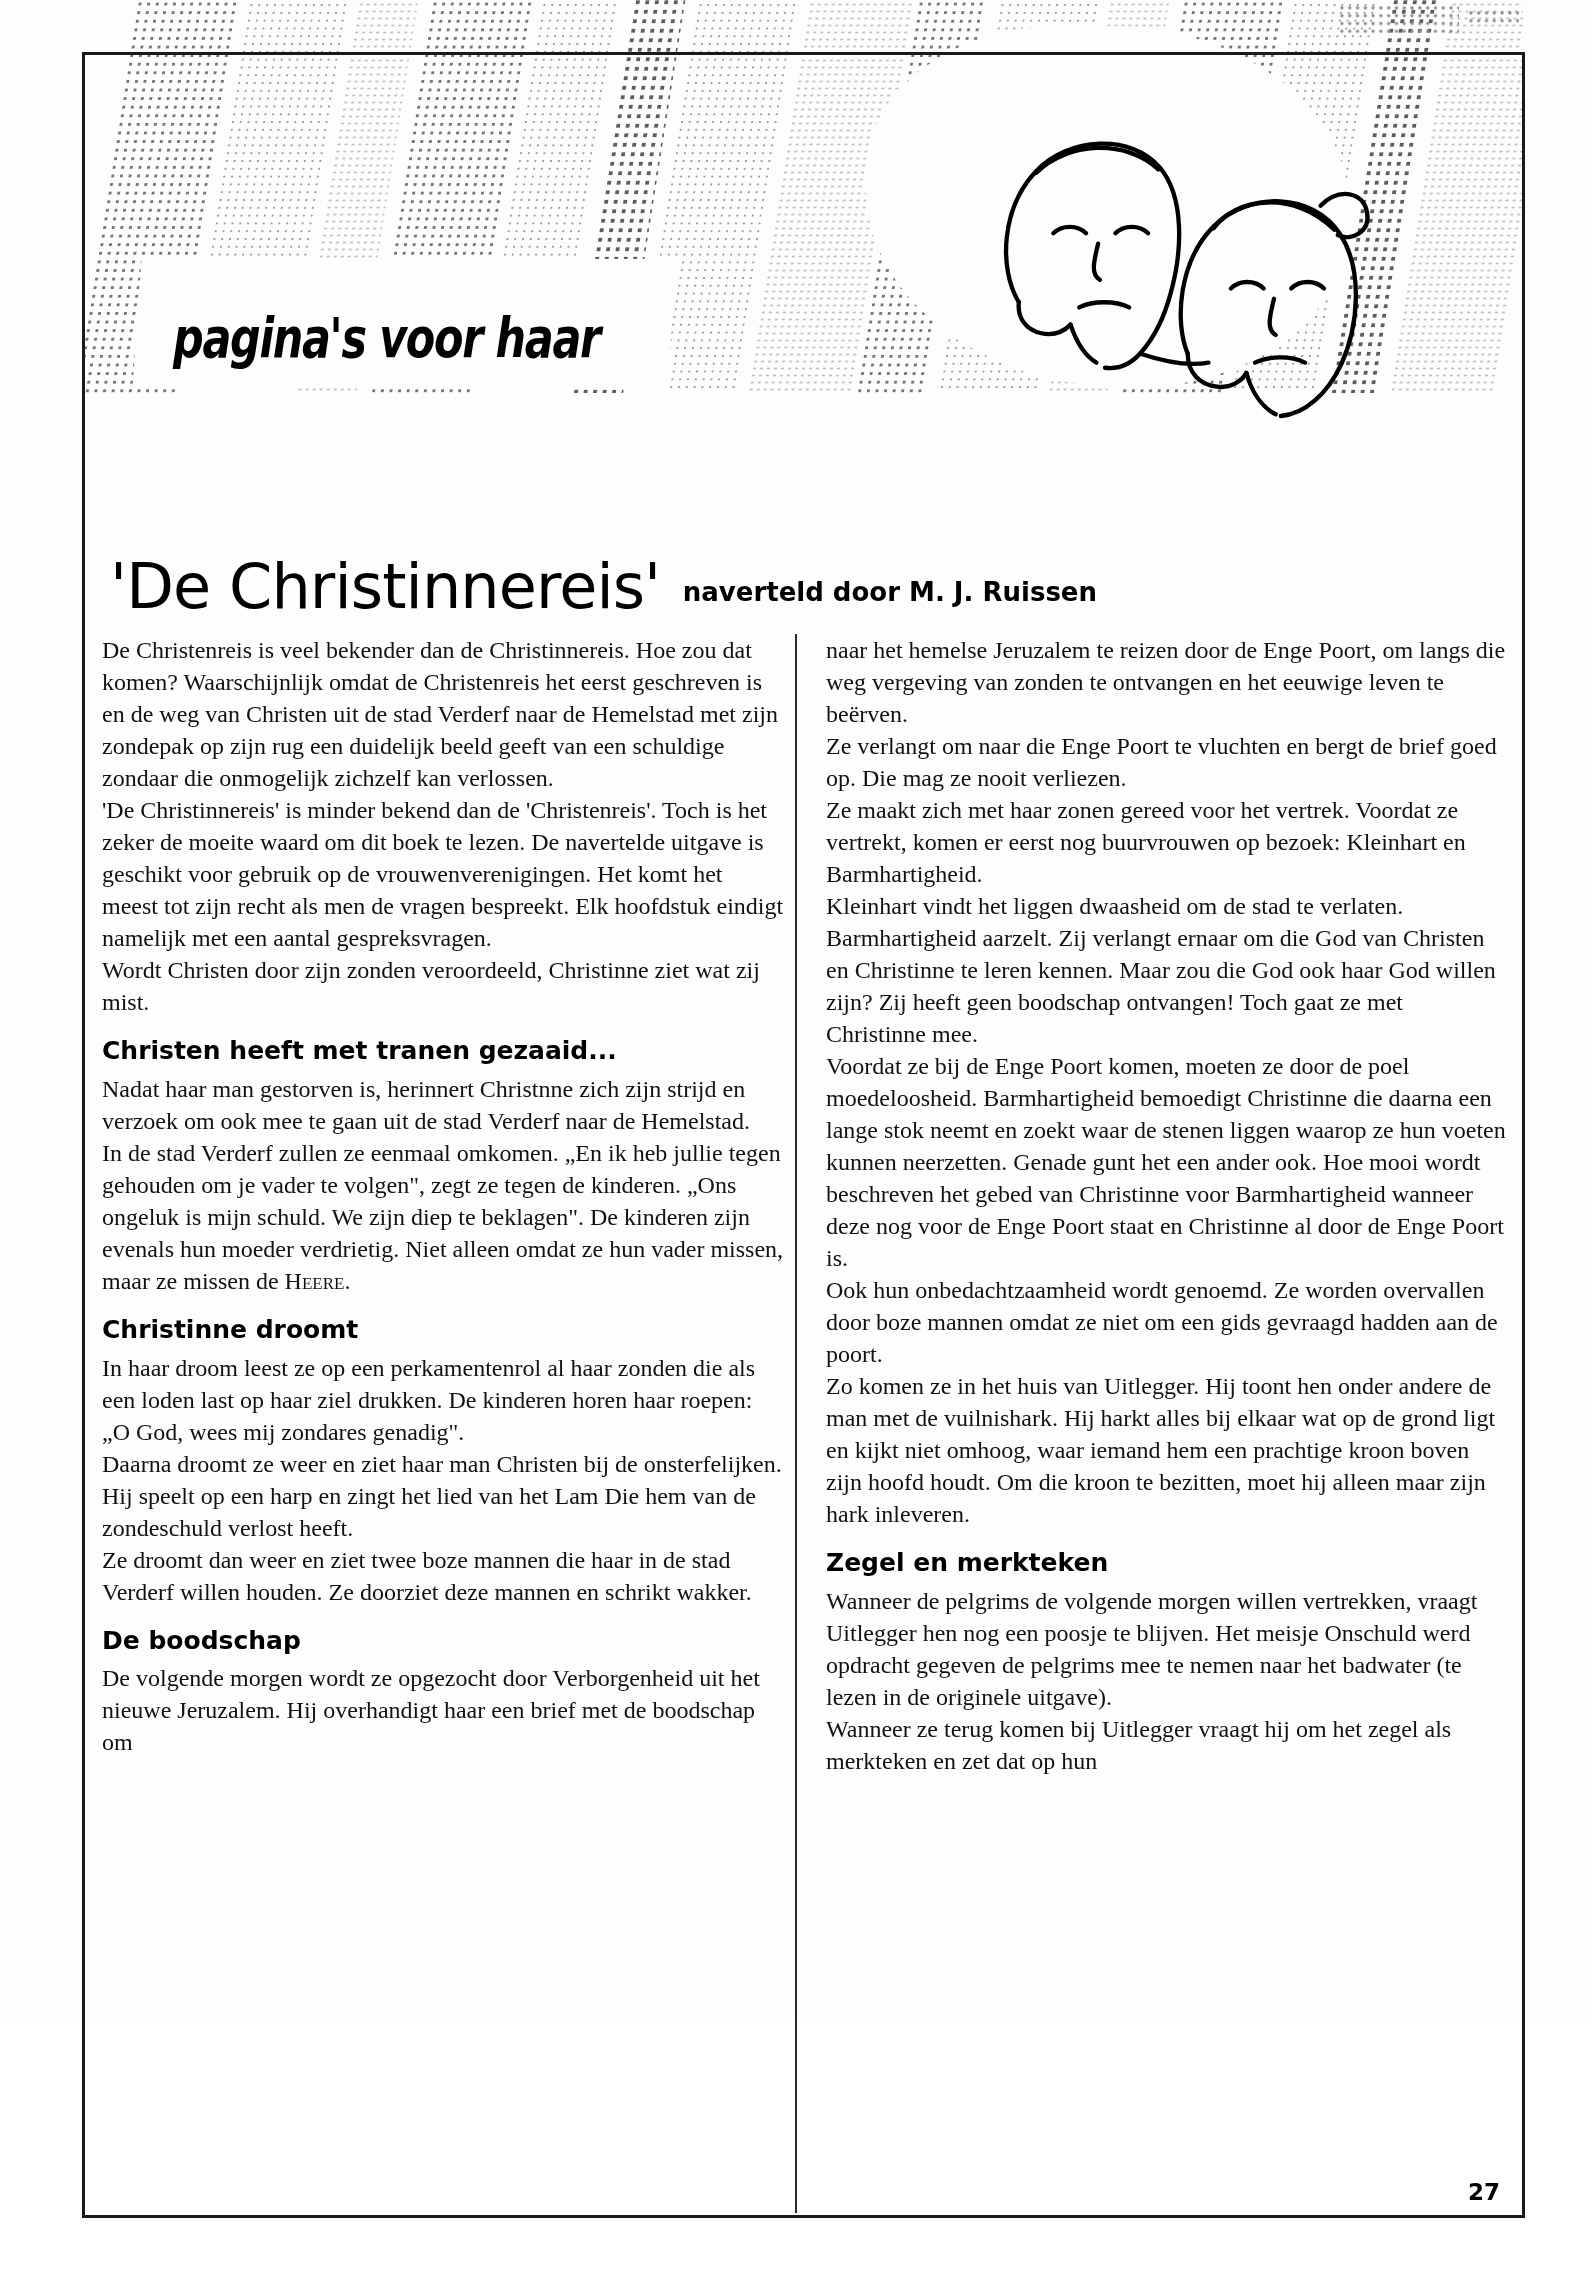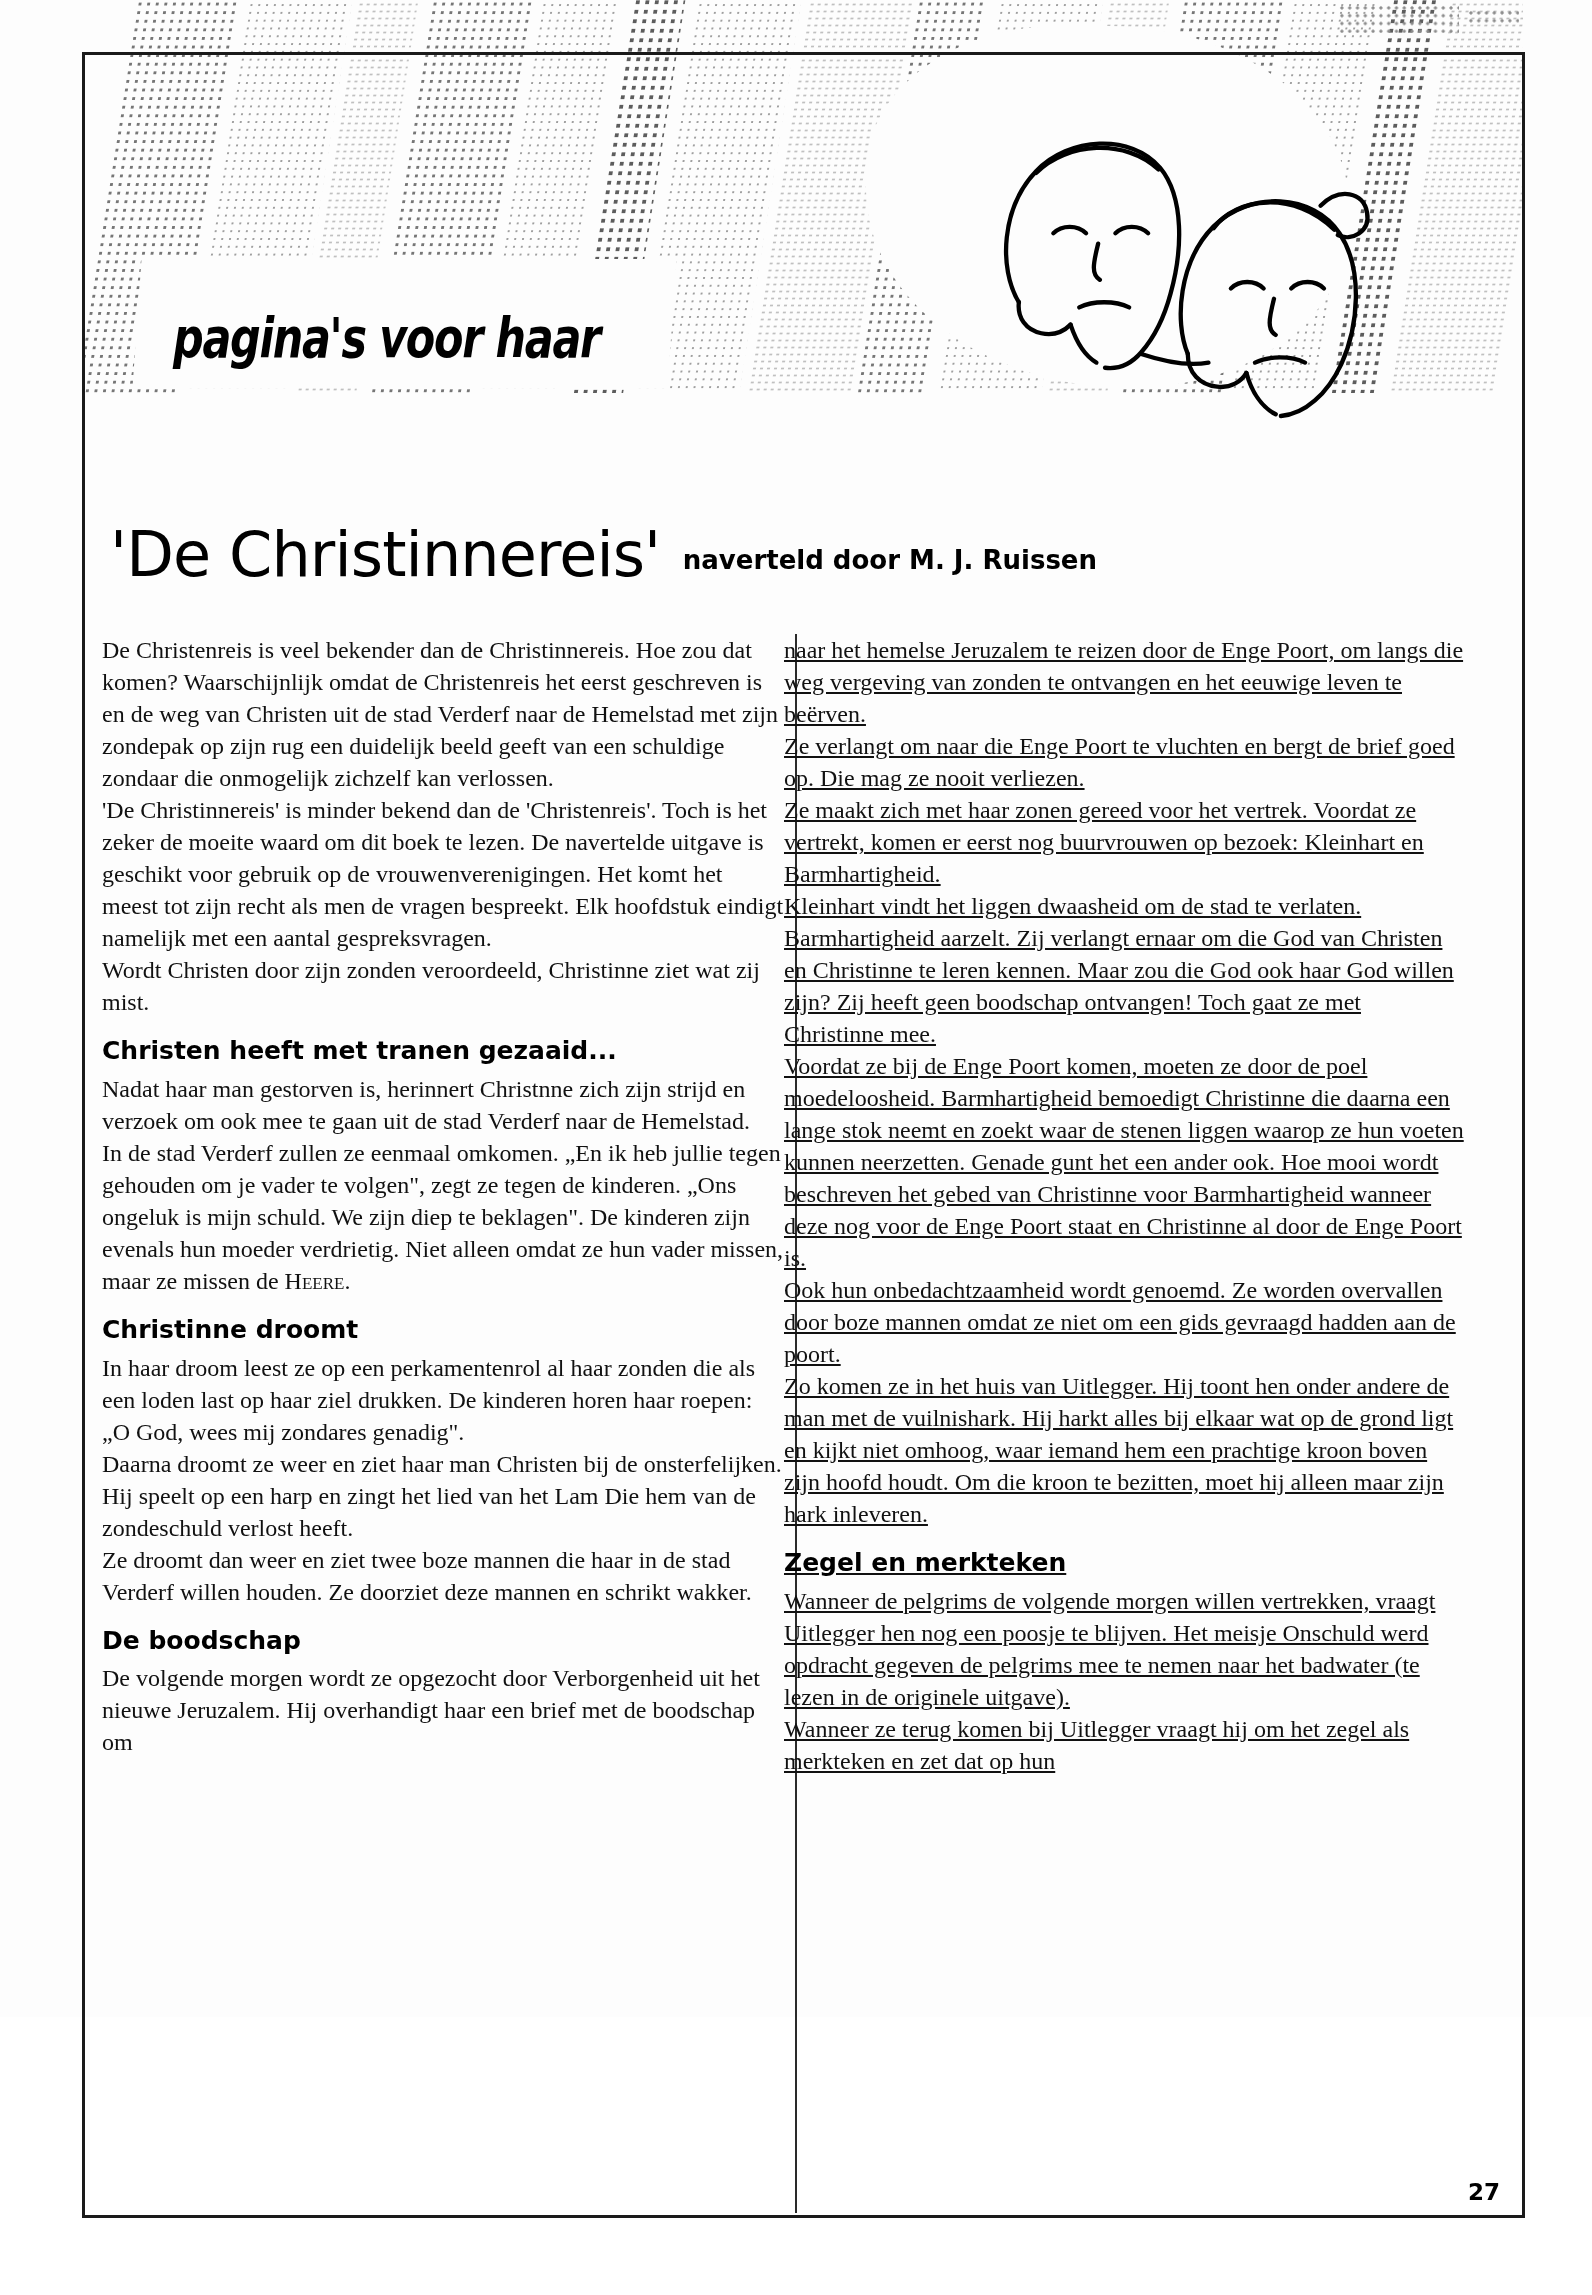--- a/index.html
+++ b/index.html
@@ -127,41 +127,42 @@
     height: 95px;
   }
   #article-title {
     font-family: "DejaVu Sans", sans-serif;
     font-size: 62px;
     font-weight: 500;
     letter-spacing: -0.9px;
     color: #000;
     display: inline-block;
     vertical-align: baseline;
+    margin-top: 32px;
   }
   #byline {
     font-family: "DejaVu Sans", sans-serif;
     font-size: 26px;
     font-weight: bold;
     color: #000;
     display: inline-block;
     vertical-align: baseline;
     padding-left: 19px;
     position: relative;
     top: -7px;
   }
 
   
   .col {
     position: absolute;
     top: 634px;
     width: 682px;
   }
   #col-left  { left: 102px; }
-  #col-right { left: 784px; text-decoration: underline; }
+  #col-right { left: 826px; }
 
   .para {
     font-family: "Liberation Serif", serif;
     font-size: 24px;
     line-height: 32px;
     color: #111;
     margin: 0;
     text-align: left;
   }
   .para + .para { margin-top: 0px; }

